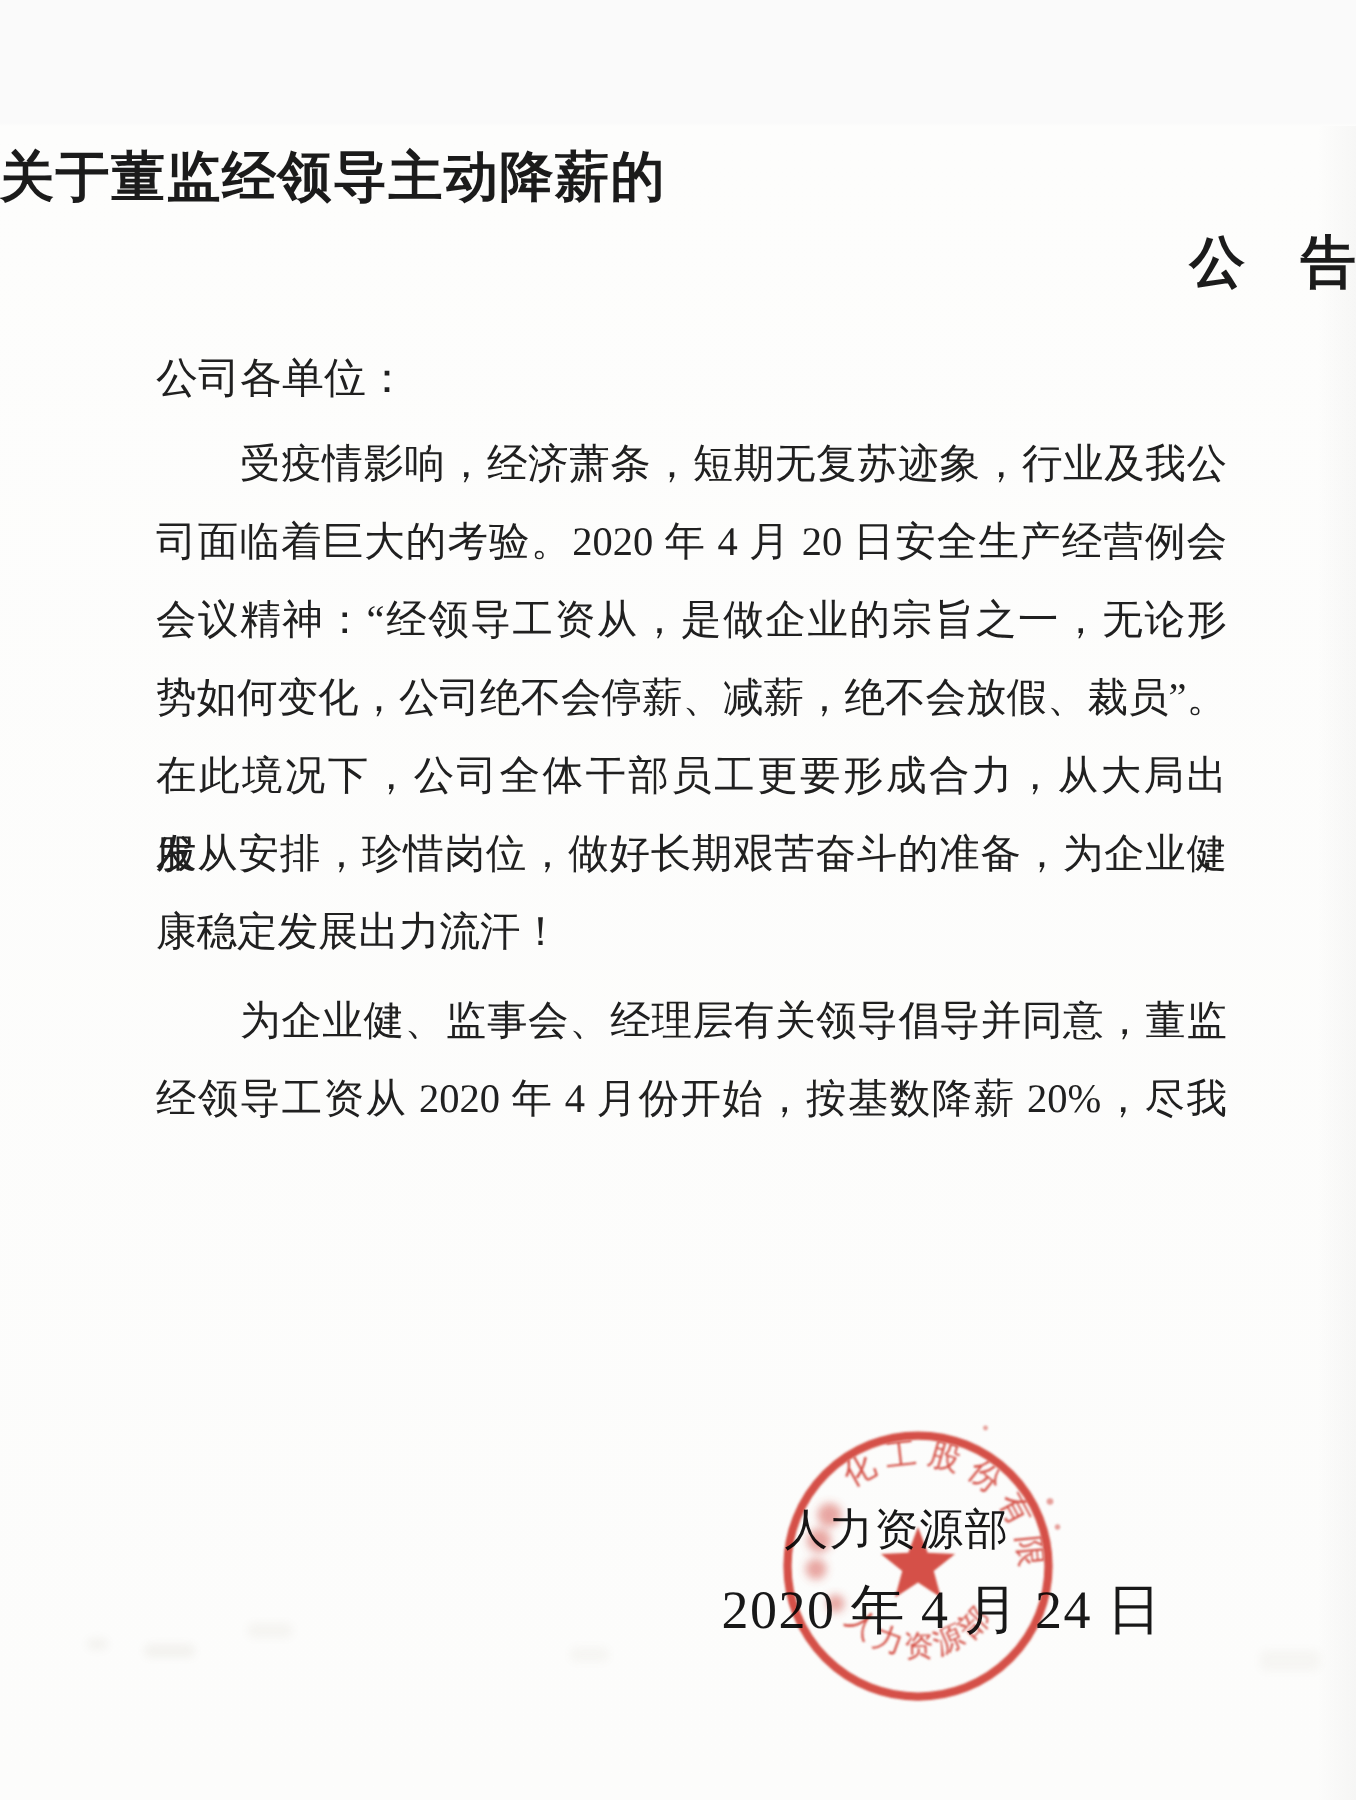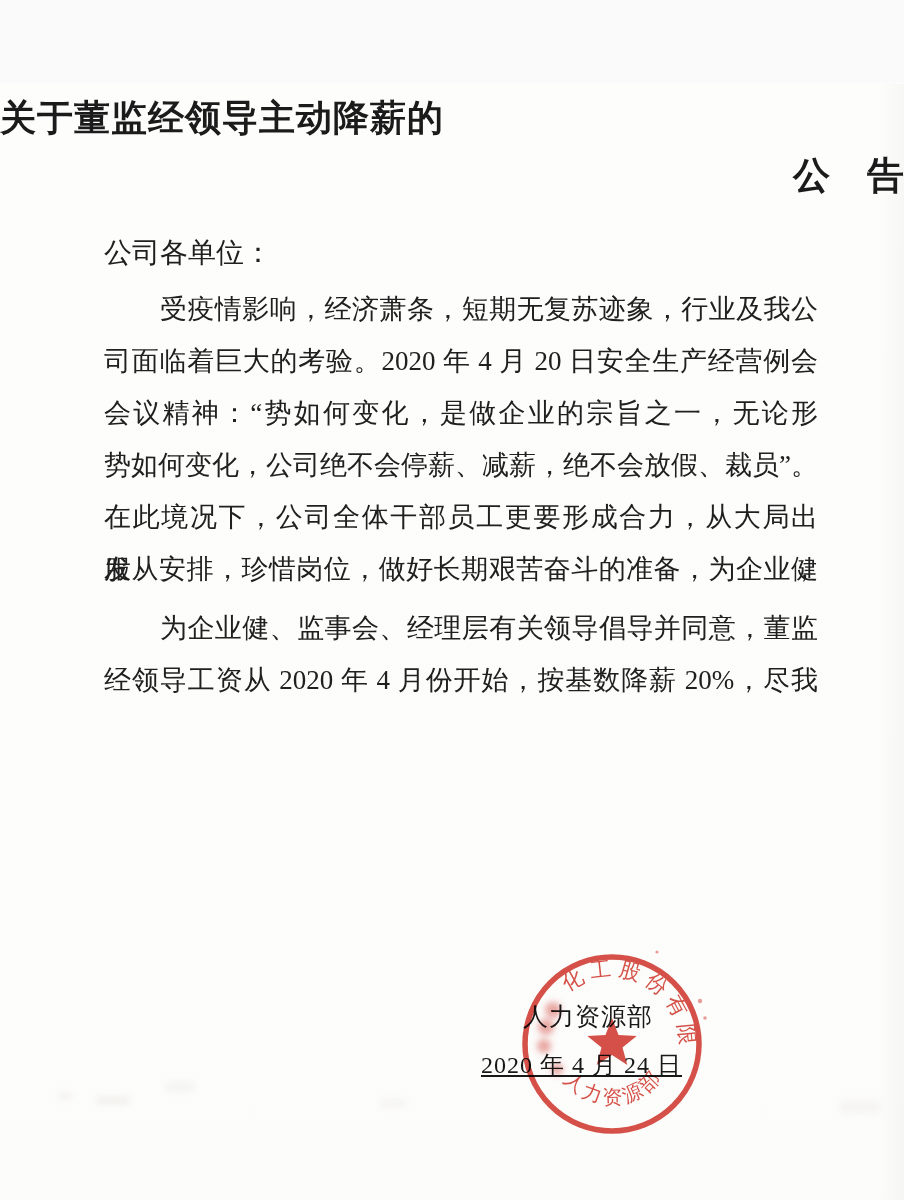--- a/index.html
+++ b/index.html
@@ -46,25 +46,25 @@
     color:#202020;white-space:nowrap;
   }
   .line.fill{
     white-space:normal;
     text-align:justify;text-align-last:justify;
     text-justify:inter-character;
   }
   .line.indent{padding-left:56px;}
   .sig-dept{
     position:absolute;left:523px;top:906px;
-    font-size:25px;letter-spacing:1px;color:#181818;z-index:2;
+    font-size:29px;letter-spacing:1px;color:#181818;z-index:2;
   }
   .sig-date{
     position:absolute;left:481px;top:955px;
-    font-size:24px;letter-spacing:1px;color:#181818;z-index:2;text-decoration:underline;
+    font-size:36px;letter-spacing:1px;color:#181818;z-index:2;
   }
   .seal{
     position:absolute;left:512px;top:850px;width:200px;height:200px;
     z-index:3;
     mix-blend-mode:multiply;
     opacity:.88;
   }
   .seal svg{display:block;}
   
   .smudge{position:absolute;background:#8a7f62;filter:blur(3px);border-radius:4px;z-index:0;}
@@ -90,24 +90,25 @@
 
   <div class="doc-title">关于董监经领导主动降薪的</div>
   <div class="doc-title-2">公　告</div>
 
   <div class="body-col">
     <div class="salutation">公司各单位：</div>
 
     <div class="para">
       <div class="line fill indent">受疫情影响，经济萧条，短期无复苏迹象，行业及我公</div>
       <div class="line fill">司面临着巨大的考验。2020 年 4 月 20 日安全生产经营例会</div>
-      <div class="line fill">会议精神：“势如何变化，是做企业的宗旨之一，无论形</div>
+      <div class="line fill">会议精神：“经领导工资从，是做企业的宗旨之一，无论形</div>
       <div class="line fill">势如何变化，公司绝不会停薪、减薪，绝不会放假、裁员”。</div>
       <div class="line fill">在此境况下，公司全体干部员工更要形成合力，从大局出发，</div>
       <div class="line fill">服从安排，珍惜岗位，做好长期艰苦奋斗的准备，为企业健</div>
+      <div class="line">康稳定发展出力流汗！</div>
     </div>
 
     <div class="para">
       <div class="line fill indent">为企业健、监事会、经理层有关领导倡导并同意，董监</div>
       <div class="line fill">经领导工资从 2020 年 4 月份开始，按基数降薪 20%，尽我</div>
     </div>
   </div>
 
   <div class="sig-dept">人力资源部</div>
   <div class="sig-date">2020 年 4 月 24 日</div>

